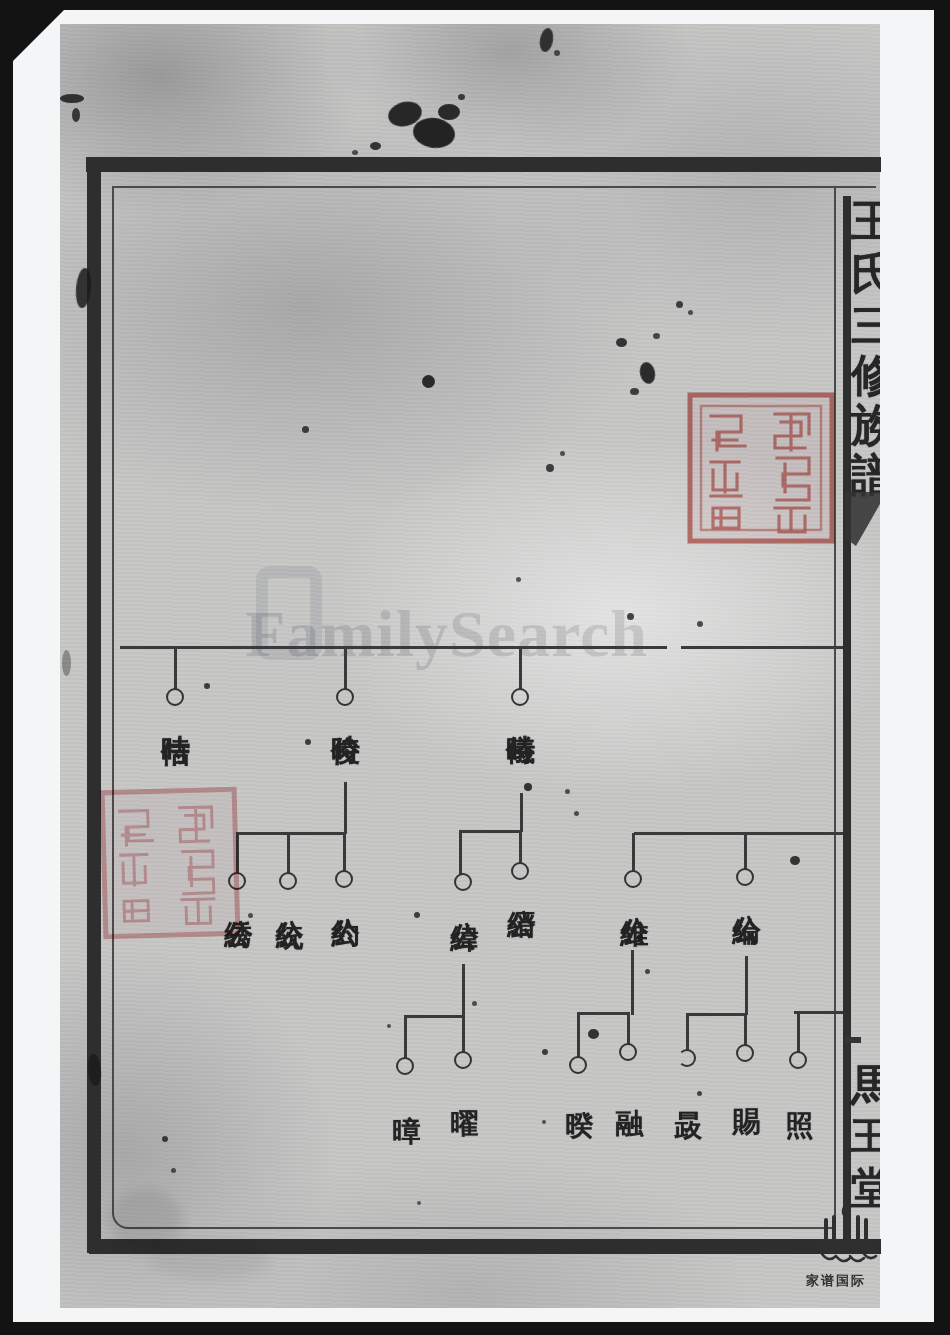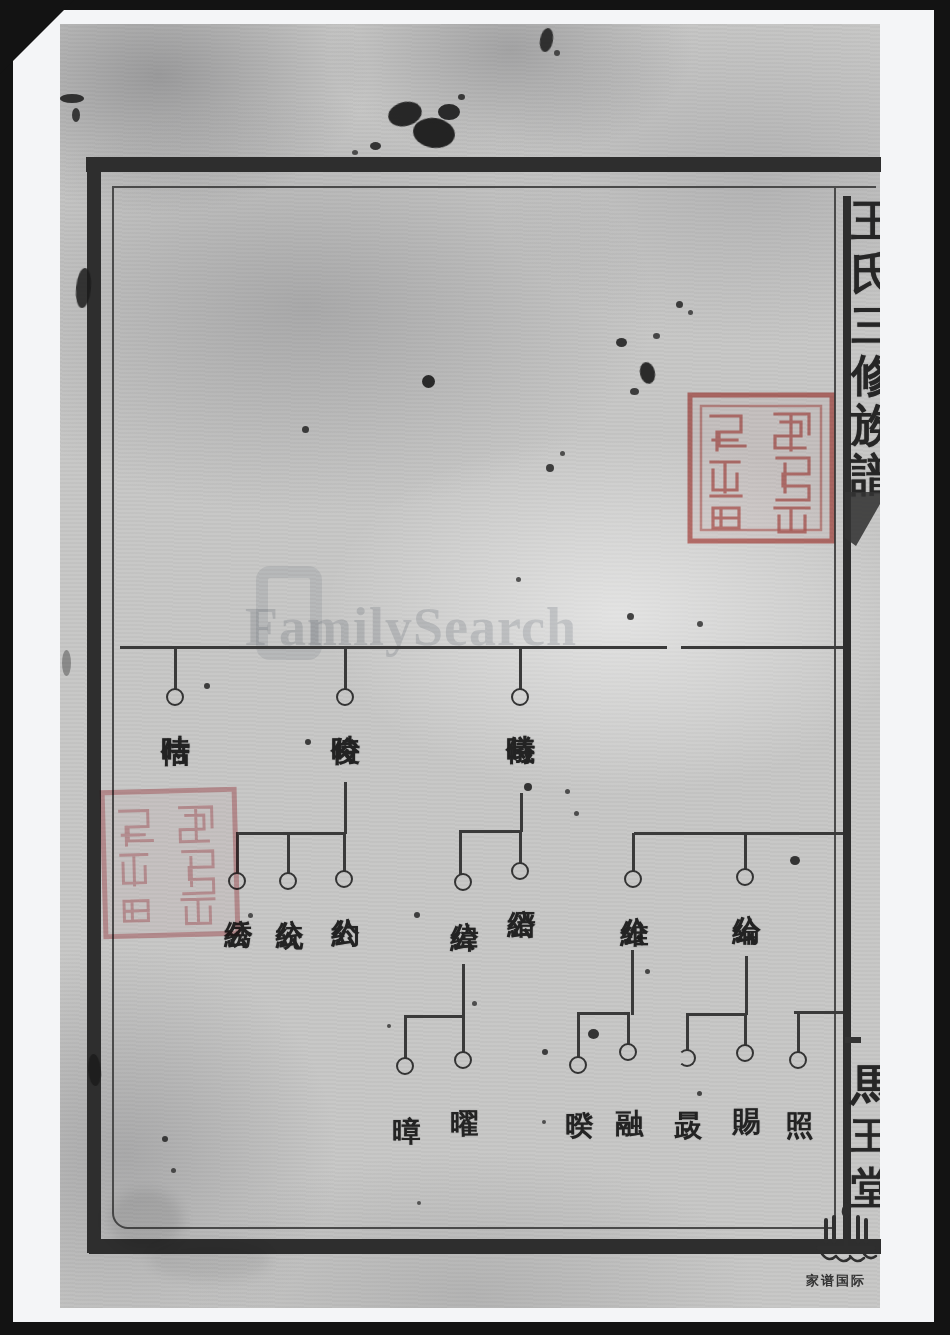--- a/index.html
+++ b/index.html
@@ -27,21 +27,21 @@
          letter-spacing:2px;text-shadow:0 0 1px rgba(30,30,30,.55);}
   .gname{font-size:29px;}
   .frame{position:absolute;background:#2e2e2e;}
   .inner-rect{position:absolute;left:112px;top:186px;width:724px;height:1043px;
          border:2px solid #4a4a4a;border-radius:0 0 0 16px;box-sizing:border-box;}
   .inner-topline{position:absolute;left:112px;top:186px;width:764px;height:2px;background:#4a4a4a;}
   .margin-strip{position:absolute;left:843px;top:180px;width:37px;height:1128px;overflow:hidden;}
   .divider{position:absolute;left:0;top:16px;width:8px;height:1054px;background:#2e2e2e;}
   .spine-char{position:absolute;left:8px;width:44px;color:#262626;font-weight:700;
          text-shadow:0 0 1px rgba(20,20,20,.6);}
-  .watermark{position:absolute;left:245px;top:596px;font-size:54px;font-weight:700;
+  .watermark{position:absolute;left:245px;top:596px;font-size:66px;font-weight:700;
          color:rgba(95,105,120,.20);letter-spacing:1px;mix-blend-mode:multiply;white-space:nowrap;}
   .wm-emblem{position:absolute;left:256px;top:566px;width:66px;height:94px;border-radius:14px;
          border:12px solid rgba(95,105,120,.13);box-sizing:border-box;mix-blend-mode:multiply;}
   .seal{position:absolute;mix-blend-mode:multiply;}
   .dot{position:absolute;background:#1b1b1b;border-radius:50%;}
   .smudge{position:absolute;border-radius:50%;background:rgba(0,0,0,.08);filter:blur(6px);}
   .footer-text{position:absolute;left:806px;top:1272px;width:84px;font-size:13px;font-weight:700;
          color:#333;letter-spacing:2px;font-family:"Liberation Sans","DejaVu Sans",sans-serif;}
   .logo{position:absolute;left:812px;top:1196px;}
 </style>

